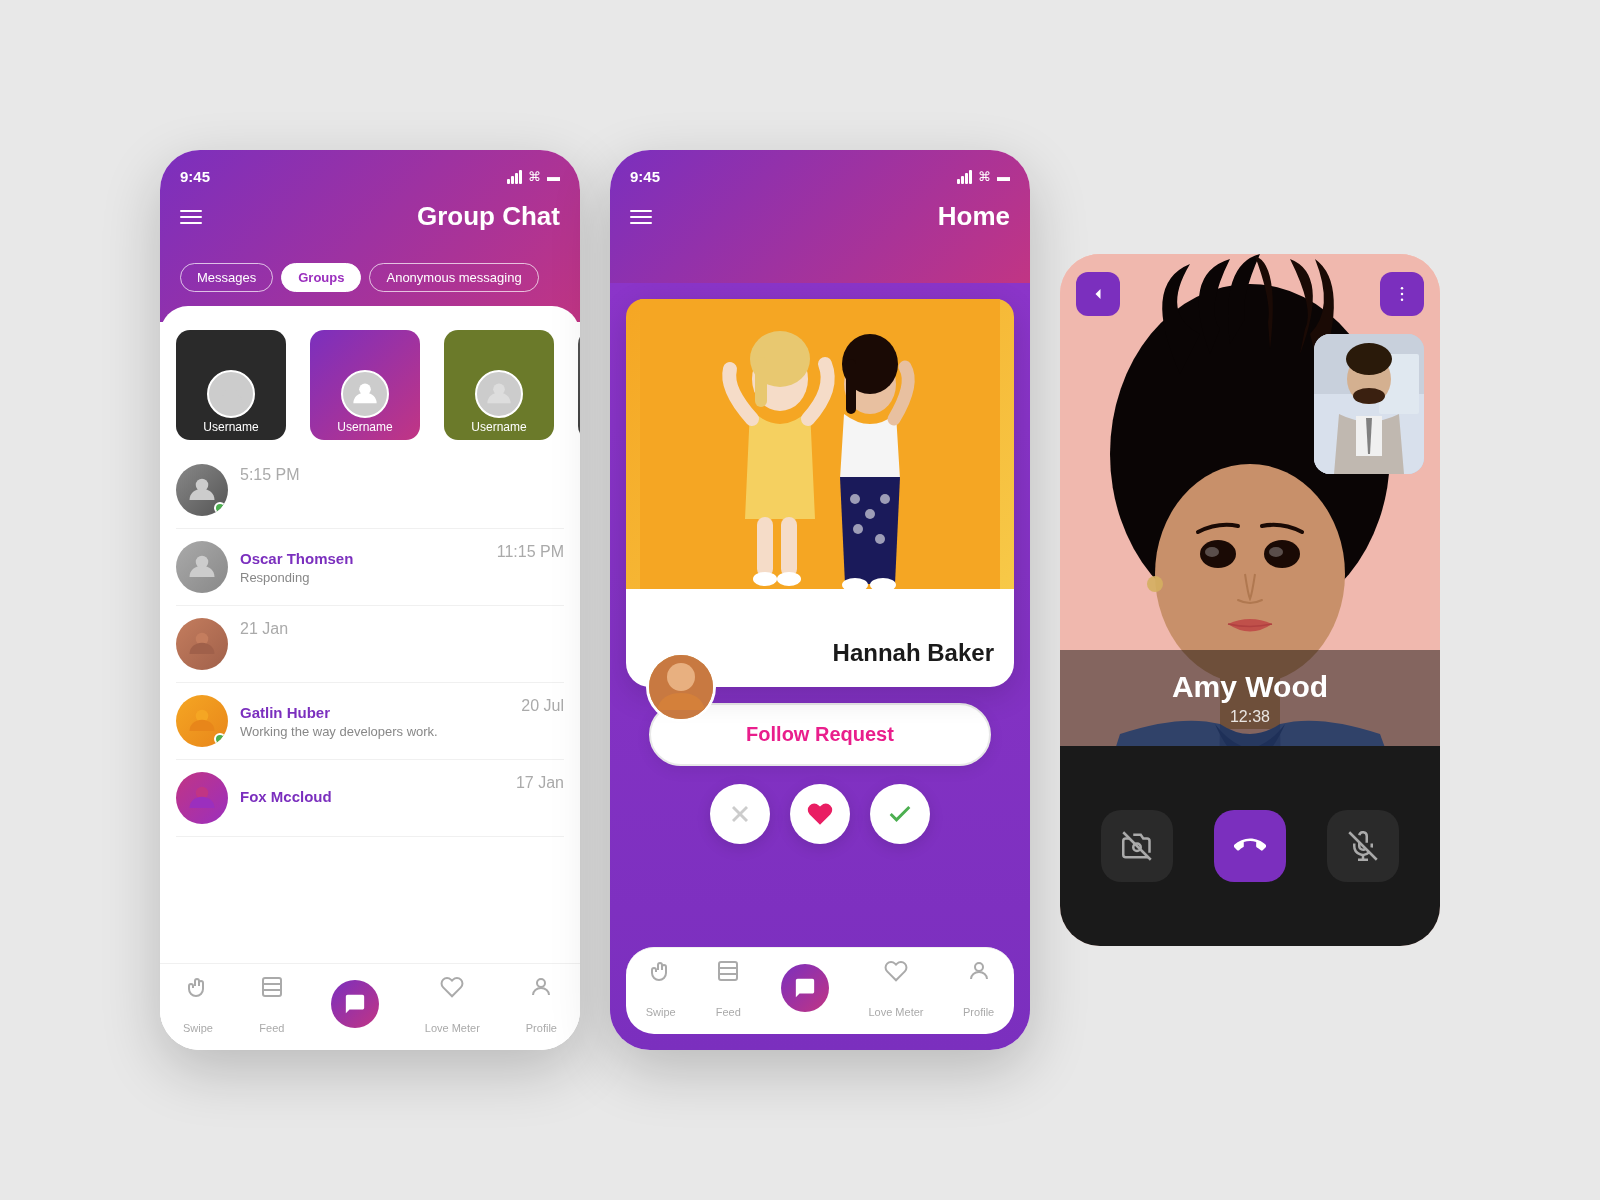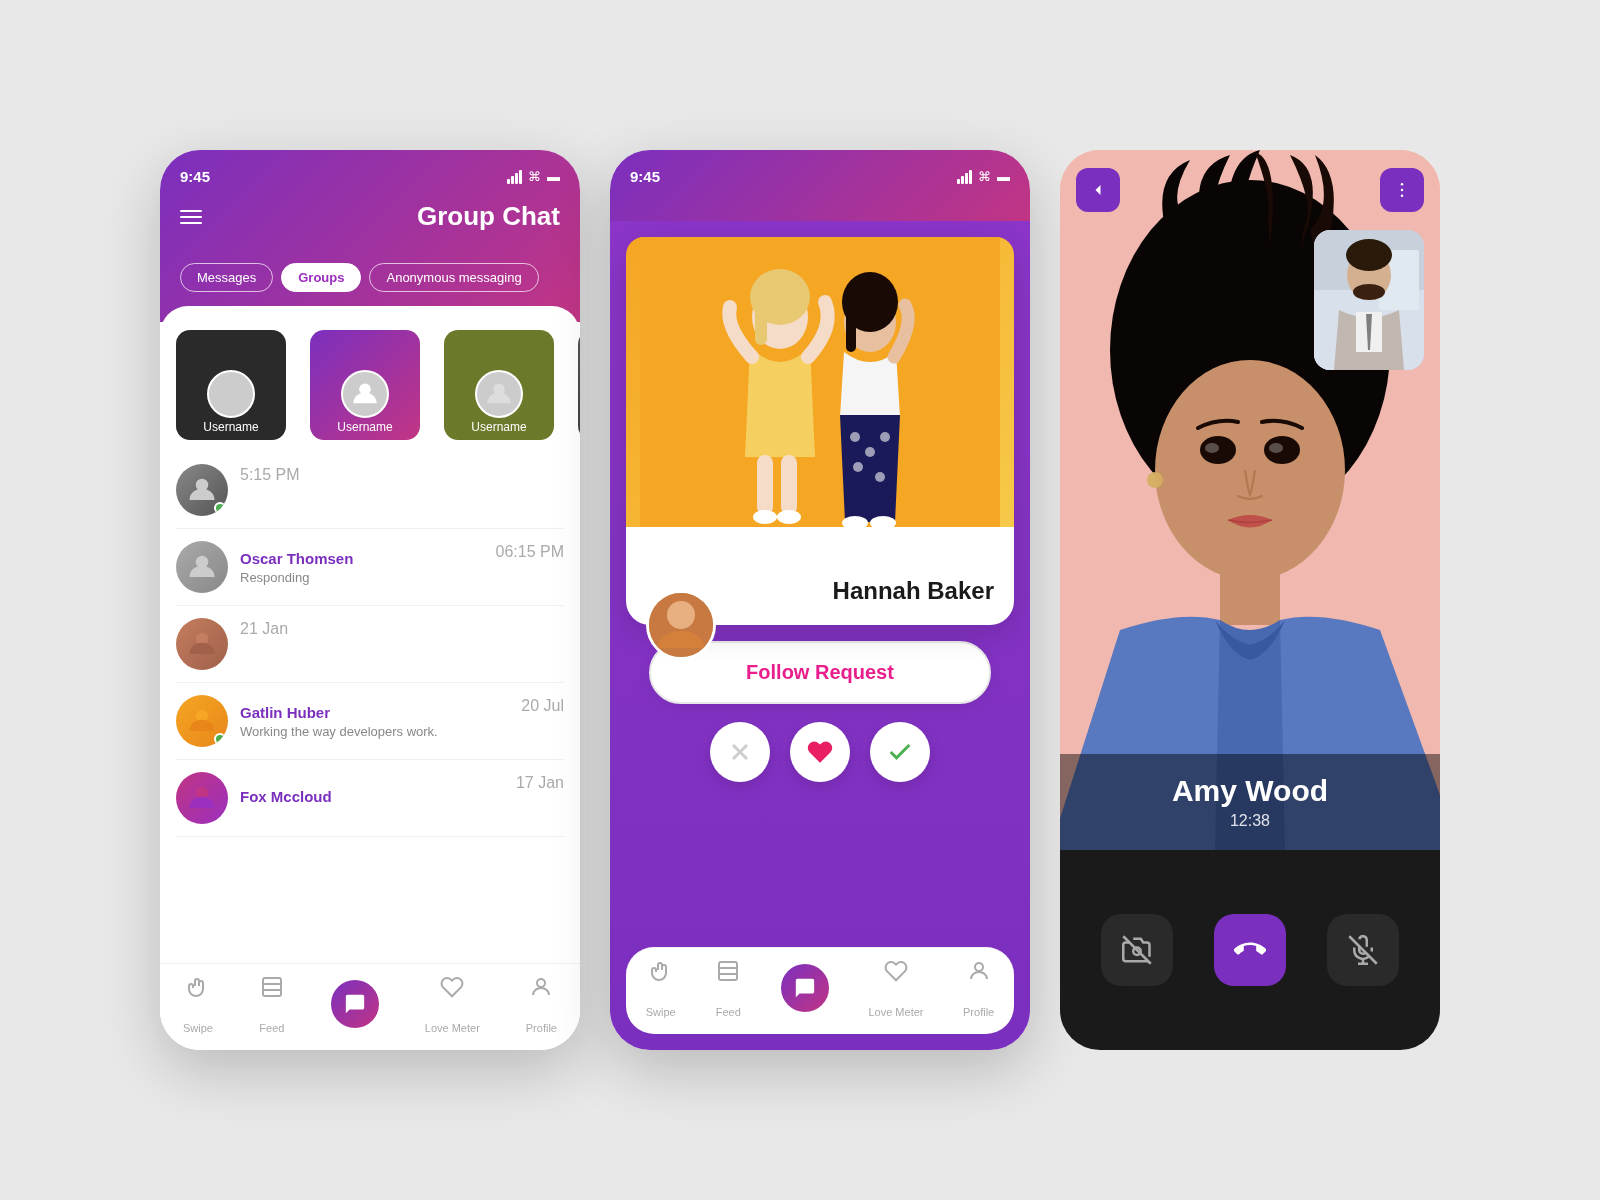--- a/index.html
+++ b/index.html
@@ -399,21 +399,21 @@
       cursor: pointer;
       box-shadow: 0 4px 15px rgba(0,0,0,0.12);
       font-size: 22px;
     }
 
     .action-btn.heart { background: #fff; }
 
     
     .phone3 {
       width: 380px;
-      height: 900px;
+      height: 692px;
       display: flex;
       flex-direction: column;
       background: #f5c5bb;
       border-radius: 40px;
       overflow: hidden;
       position: relative;
     }
 
     .call-header {
       position: absolute;
@@ -638,21 +638,21 @@
         <div class="chat-avatar av-oscar">
           <svg viewBox="0 0 24 24">
               <circle cx="12" cy="8" r="5" fill="#ccc"></circle>
               <path d="M2 20c0-5 4-9 10-9s10 4 10 9" fill="#ccc"></path>
             </svg>
         </div>
         <div class="chat-info">
           <div class="chat-name">Oscar Thomsen</div>
           <div class="chat-preview">Responding</div>
         </div>
-        <div class="chat-time">06:15 PM</div>
+        <div class="chat-time">11:15 PM</div>
       </div>
 
       <div class="chat-item">
         <div class="chat-avatar av-kendra">
           <svg viewBox="0 0 24 24">
               <circle cx="12" cy="8" r="5" fill="#c47d5e"></circle>
               <path d="M2 20c0-5 4-9 10-9s10 4 10 9" fill="#a0604a"></path>
             </svg>
         </div>
         <div class="chat-time">21 Jan</div>
@@ -743,20 +743,28 @@
       <div class="status-icons">
         <div class="signal-bars">
           <span style="height:5px"></span>
             <span style="height:8px"></span>
             <span style="height:11px"></span>
             <span style="height:14px"></span>
         </div>
         <span class="wifi-icon">⌘</span>
         <span class="battery-icon">▬</span>
       </div>
+    </div>
+    <div class="header-title-row">
+      <div class="hamburger">
+        <span></span>
+          <span></span>
+          <span></span>
+      </div>
+      <span class="header-title">Home</span>
     </div>
   </div>
 
   <div class="phone2-body">
 
     <div class="story-card">
       <div class="story-card-image">
 
         <svg width="100%" height="100%" viewBox="0 0 360 290" xmlns="http://www.w3.org/2000/svg">
           <rect width="360" height="290" fill="#F5A623"></rect>

